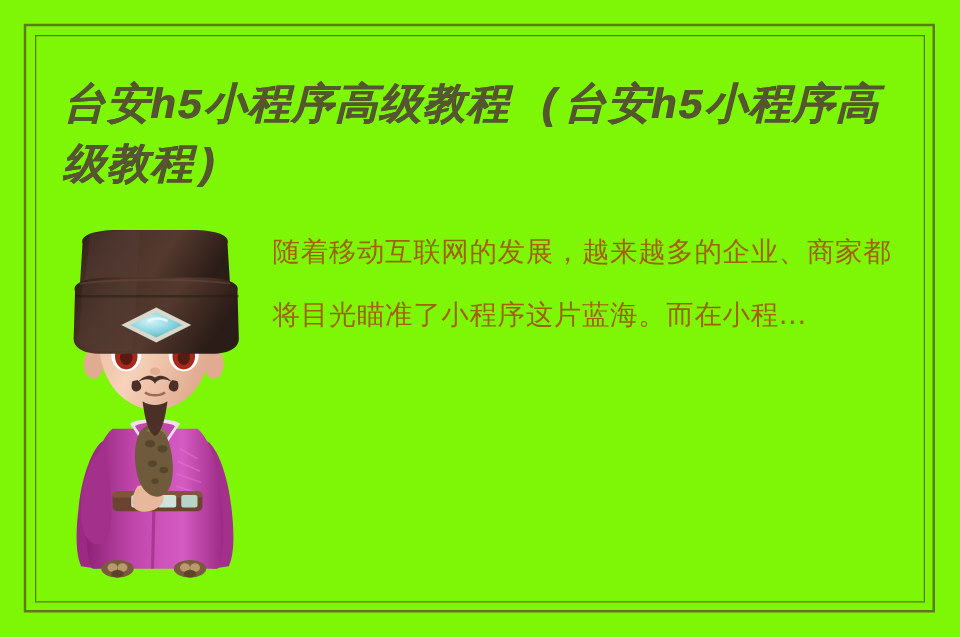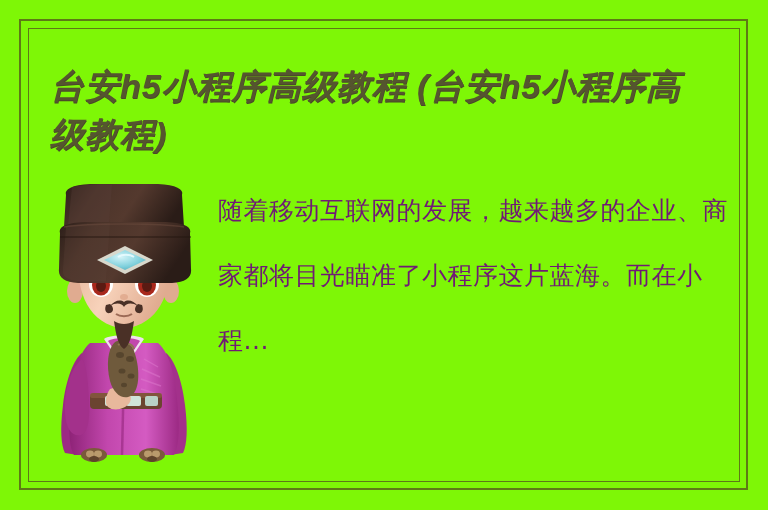--- a/index.html
+++ b/index.html
@@ -38,40 +38,40 @@
     pointer-events: none;
   }
 
   
   .title {
     position: absolute;
     left: 50px;
     top: 62px;
     width: 660px;
     color: #55552f;
-    font-family: Liberation Sans, sans-serif;
+    font-family: Liberation Mono, monospace;
     font-size: 34px;
     font-weight: 700;
     font-style: italic;
     line-height: 48px;
     letter-spacing: 1px;
     text-shadow: 0.5px 0.5px 0 #4a4a28;
     white-space: pre-wrap;
   }
 
   
   .body-text {
     position: absolute;
     left: 218px;
     top: 178px;
     width: 516px;
-    color: #701a75;
+    color: #a16207;
     font-family: "DejaVu Sans", sans-serif;
-    font-size: 25px;
-    line-height: 65px;
+    font-size: 22px;
+    line-height: 50px;
     letter-spacing: 0.5px;
     word-break: break-all;
   }
 
   
   .character {
     position: absolute;
     left: 48px;
     top: 183px;
     width: 152px;

